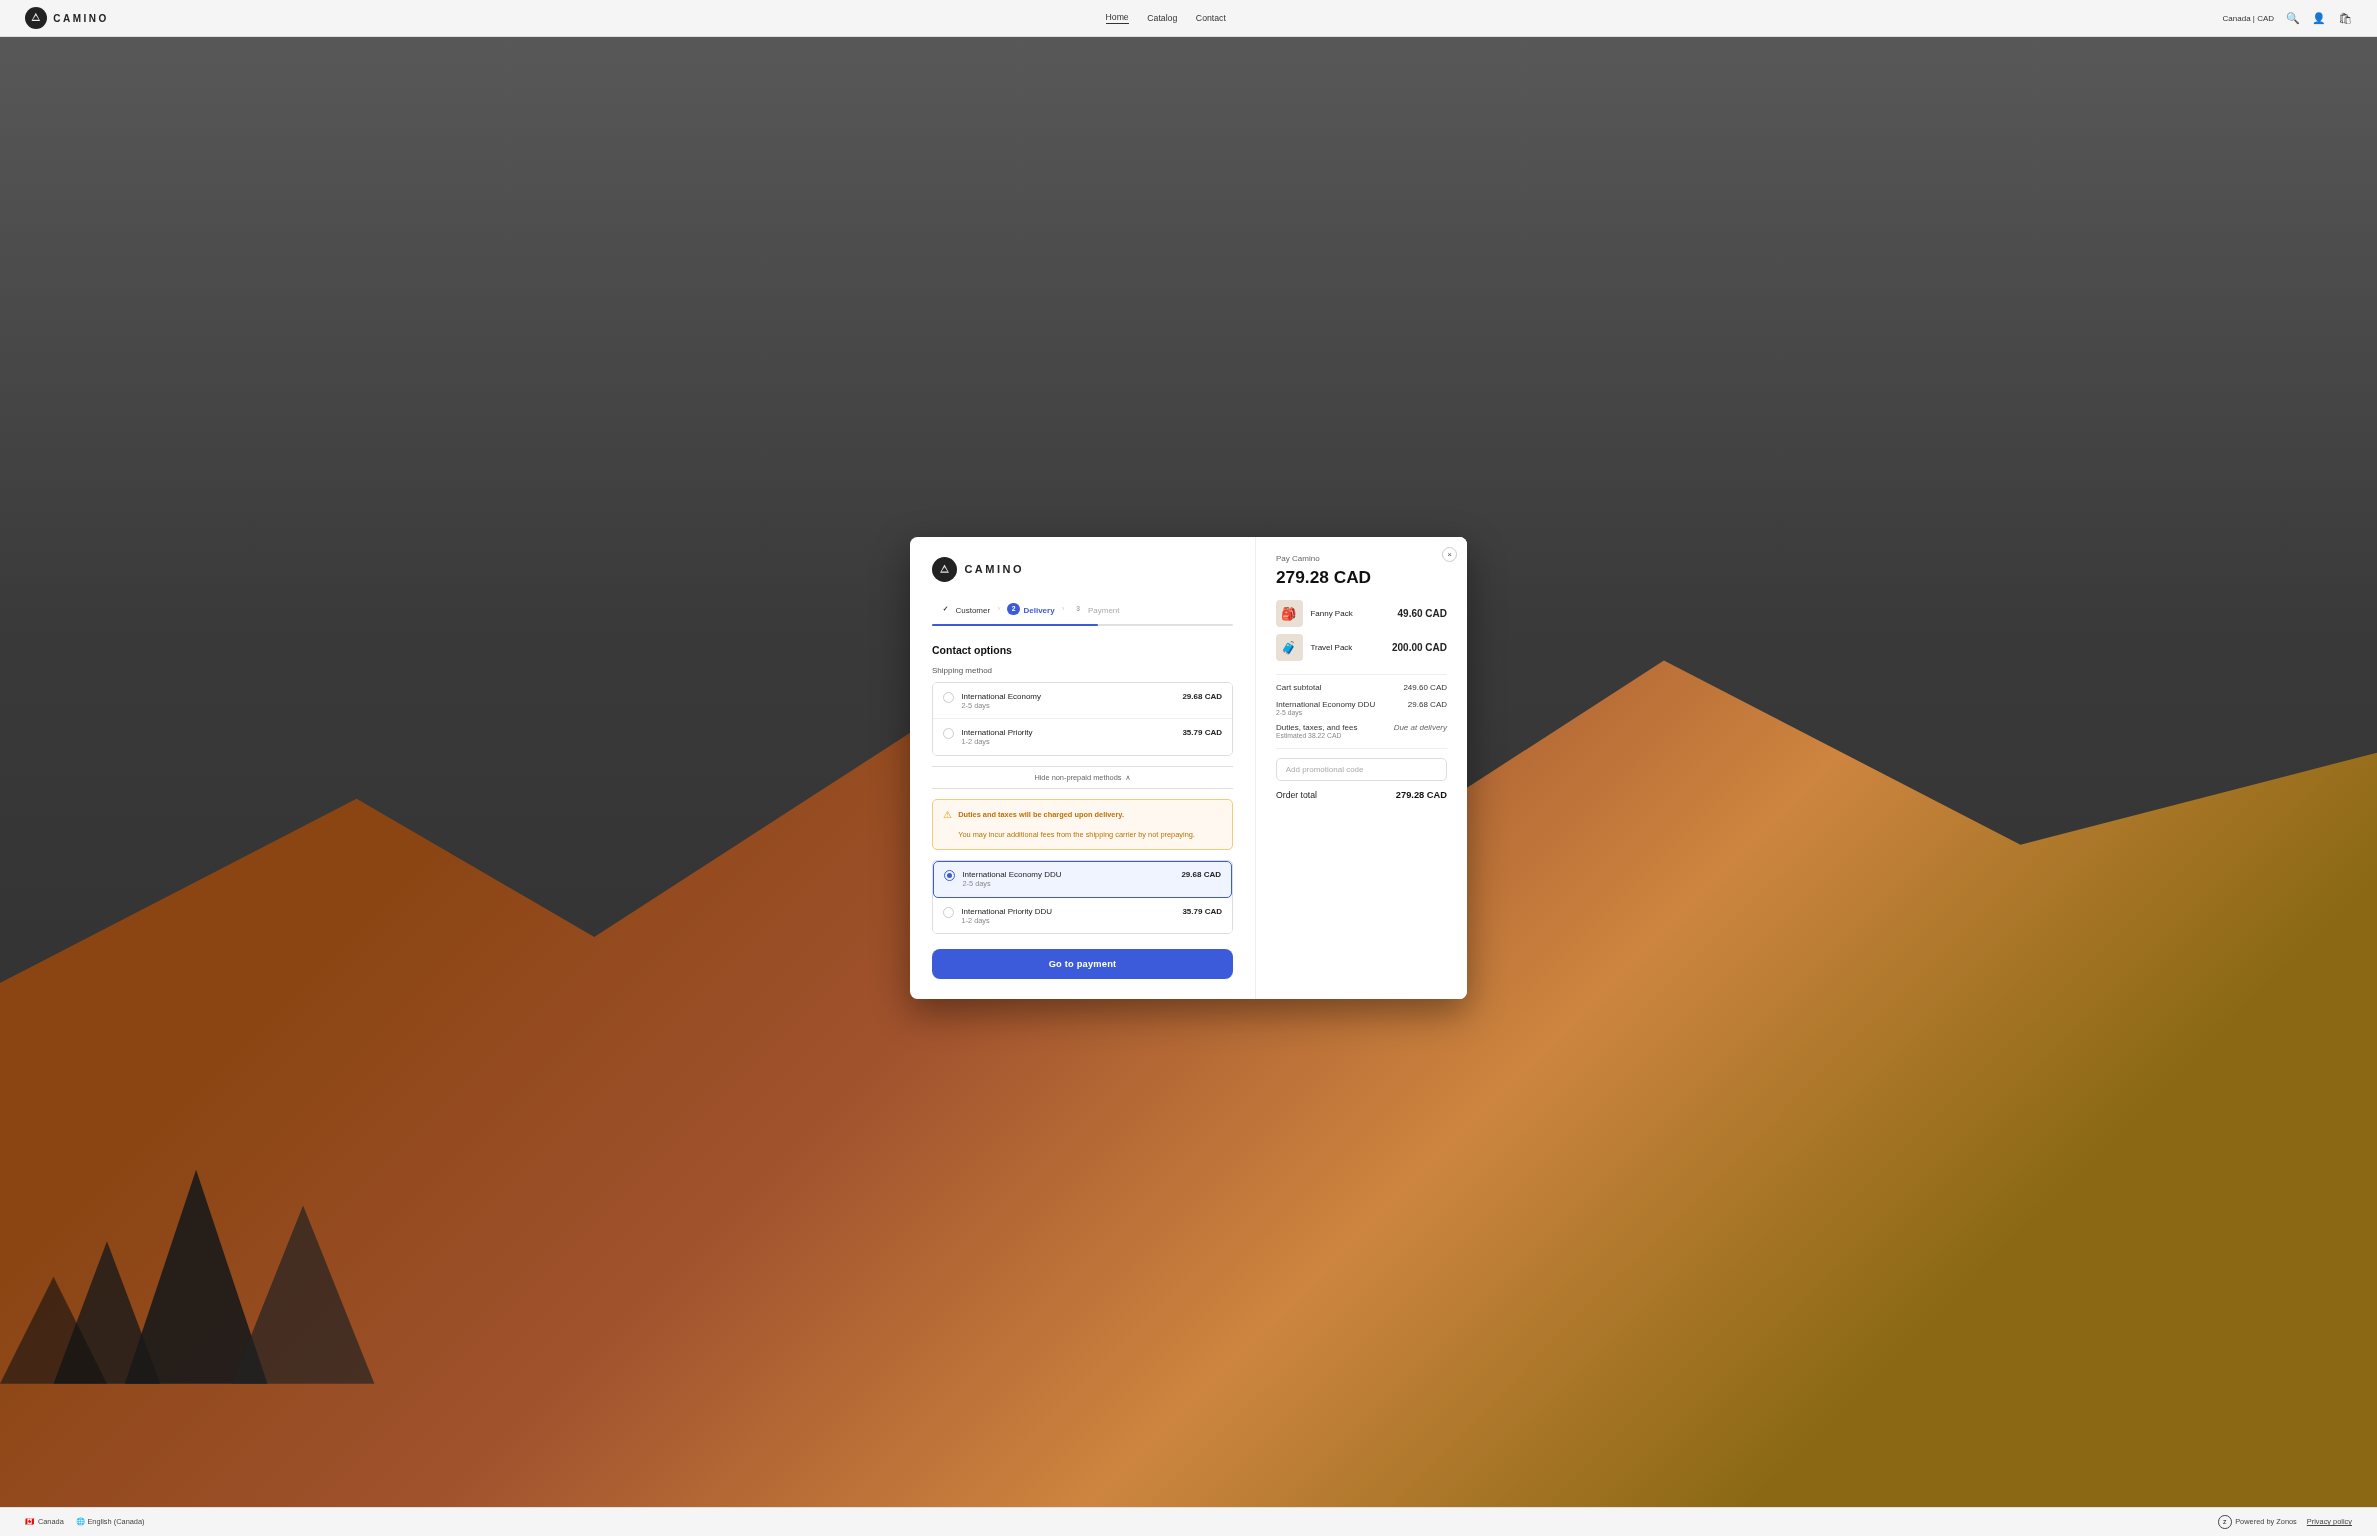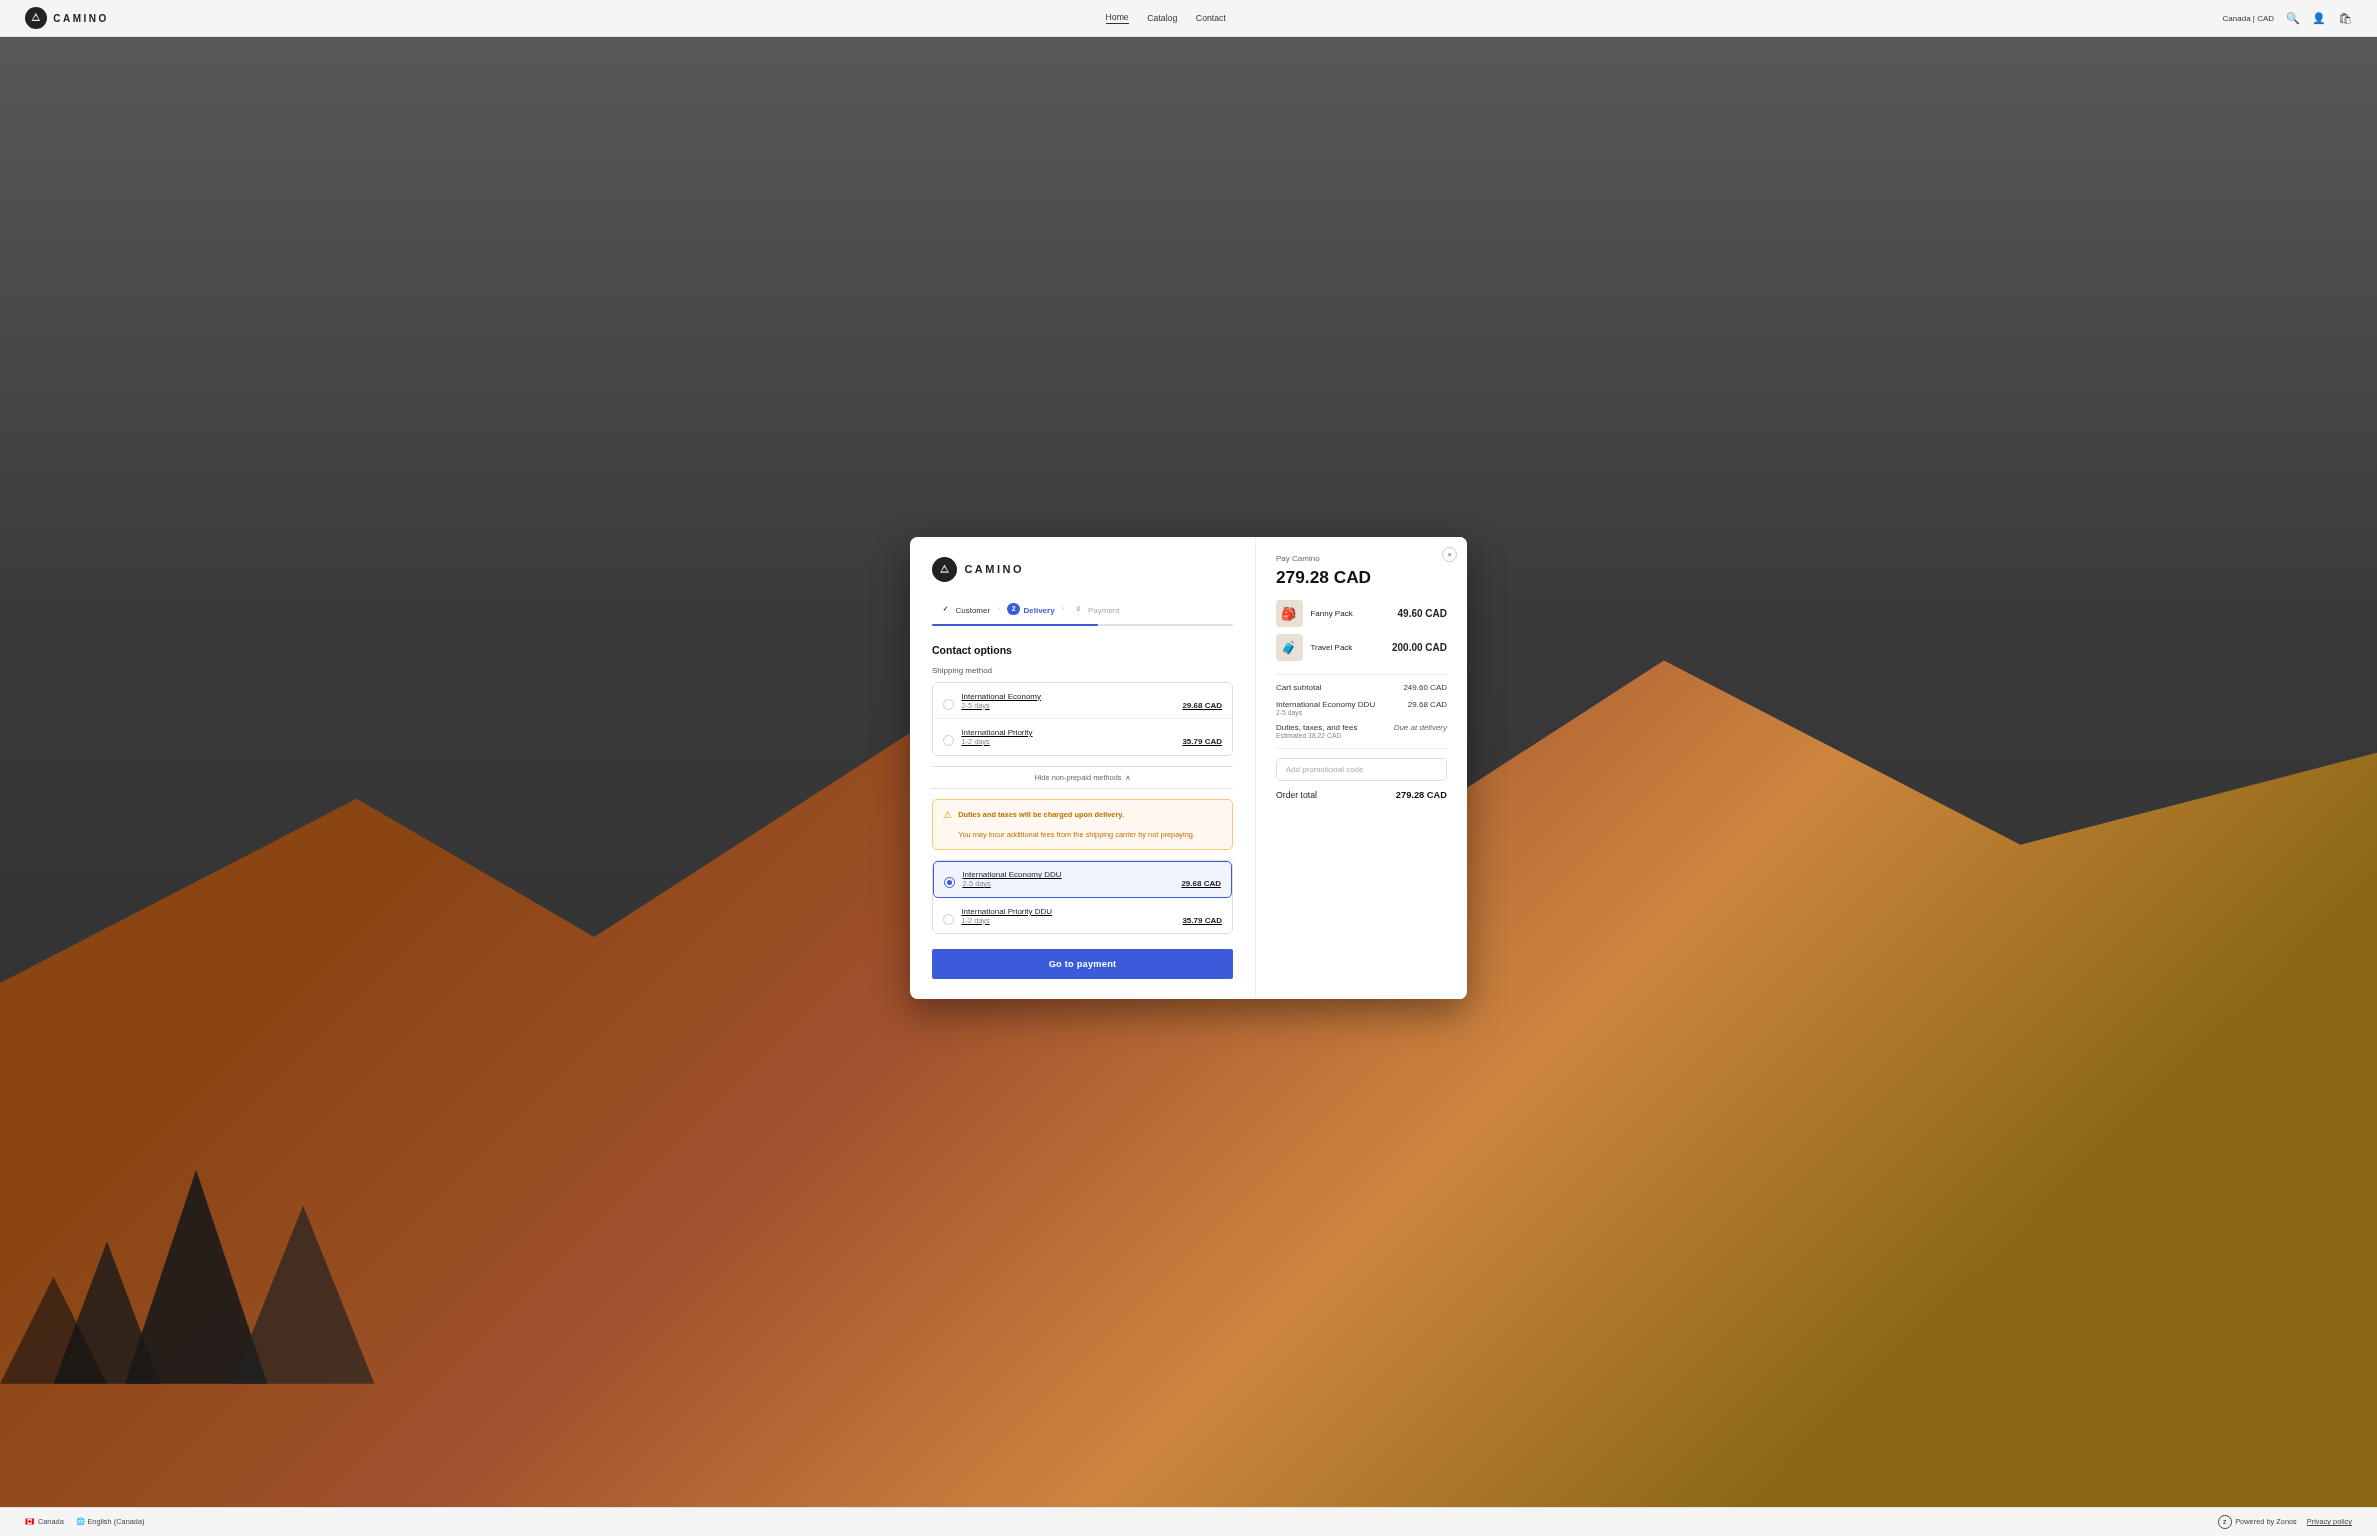--- a/index.html
+++ b/index.html
@@ -226,26 +226,25 @@
 
     
     .shipping-options {
       border: 0.6px solid #ddd;
       border-radius: 5px;
       overflow: hidden;
       margin-bottom: 10px;
     }
     .shipping-option {
       display: flex;
-      align-items: flex-end;
+      align-items: flex-start;
       padding: 8.7px 10px;
       cursor: pointer;
       background: #fff;
       transition: background 0.15s;
-      text-decoration: underline;
     }
     .shipping-option:not(:last-child) {
       border-bottom: 0.6px solid #eee;
     }
     .shipping-option.selected {
       background: #f0f4ff;
       border: 1.2px solid #3b5bdb;
       border-radius: 5px;
     }
     .radio-outer {
@@ -334,21 +333,21 @@
       overflow: hidden;
       margin-bottom: 15px;
     }
 
     
     .btn-payment {
       width: 100%;
       background: #3b5bdb;
       color: #fff;
       border: none;
-      border-radius: 2px;
+      border-radius: 8px;
       padding: 10px;
       font-size: 9.3px;
       font-weight: 600;
       cursor: pointer;
       letter-spacing: 0.2px;
     }
 
     
     .modal-right {
       width: 211px;

